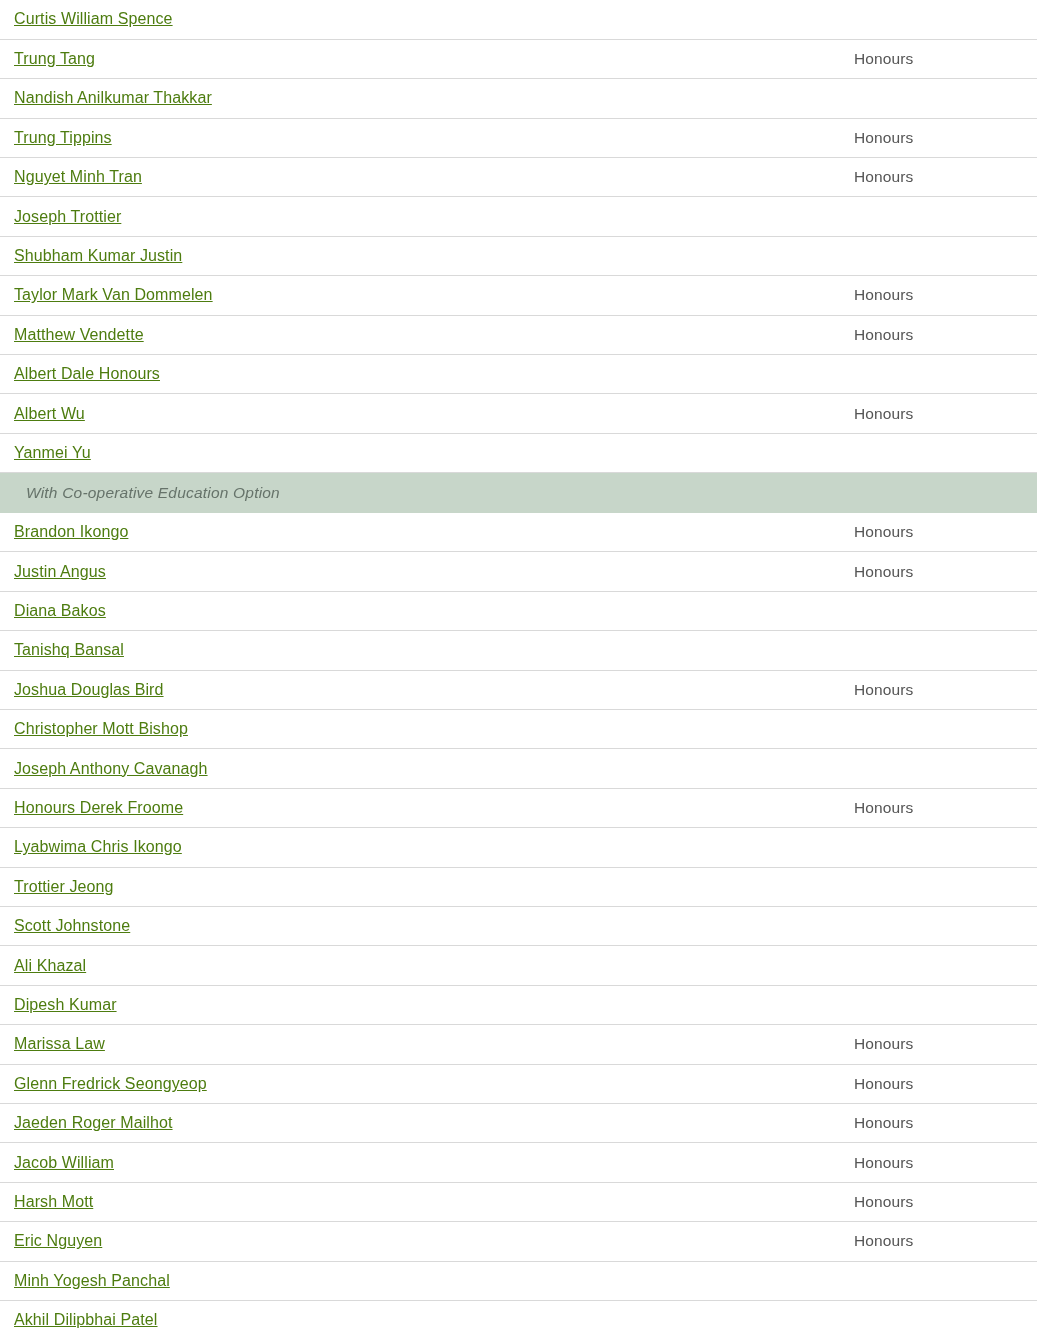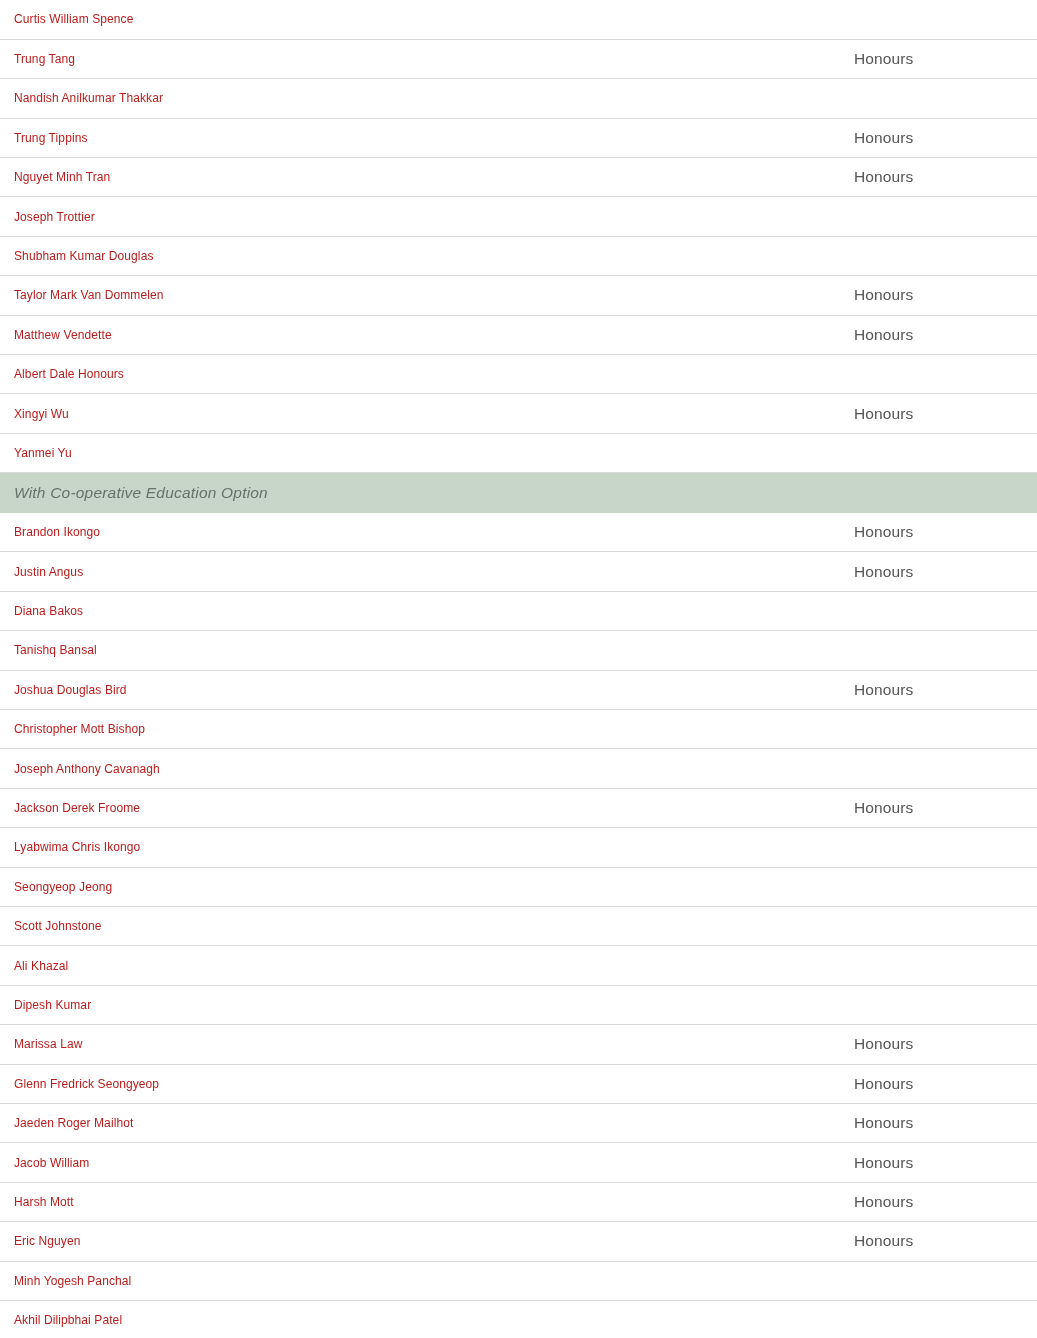--- a/index.html
+++ b/index.html
@@ -25,41 +25,42 @@
   .row {
     border-bottom: 1px solid #d9d9d9;
   }
   .row td {
     vertical-align: middle;
     padding: 0;
   }
   .name-cell {
     width: 826px;
     padding-left: 14px !important;
-    font-size: 12px;
-    color: #b91c1c;
+    font-size: 16px;
+    color: #4d7c0f;
     letter-spacing: 0.1px;
     white-space: nowrap;
     overflow: hidden;
+    text-decoration: underline;
   }
   .honours-cell {
     width: 197px;
     font-size: 15.5px;
     color: #555555;
     letter-spacing: 0.1px;
     padding-left: 14px !important;
     white-space: nowrap;
   }
   .section-header td {
     background: #c7d6c9;
     padding: 0;
     height: 39.4px;
   }
   .section-header .section-title {
-    padding-left: 14px;
+    padding-left: 26px;
     font-size: 15.5px;
     font-style: italic;
     color: #66736a;
     letter-spacing: 0.2px;
   }
 </style>
 </head>
 <body>
 
 <table class="graduate-list">
@@ -82,37 +83,37 @@
       </tr>
       <tr class="row">
         <td class="name-cell">Nguyet Minh Tran</td>
         <td class="honours-cell">Honours</td>
       </tr>
       <tr class="row">
         <td class="name-cell">Joseph Trottier</td>
         <td class="honours-cell"></td>
       </tr>
       <tr class="row">
-        <td class="name-cell">Shubham Kumar Douglas</td>
+        <td class="name-cell">Shubham Kumar Justin</td>
         <td class="honours-cell"></td>
       </tr>
       <tr class="row">
         <td class="name-cell">Taylor Mark Van Dommelen</td>
         <td class="honours-cell">Honours</td>
       </tr>
       <tr class="row">
         <td class="name-cell">Matthew Vendette</td>
         <td class="honours-cell">Honours</td>
       </tr>
       <tr class="row">
         <td class="name-cell">Albert Dale Honours</td>
         <td class="honours-cell"></td>
       </tr>
       <tr class="row">
-        <td class="name-cell">Xingyi Wu</td>
+        <td class="name-cell">Albert Wu</td>
         <td class="honours-cell">Honours</td>
       </tr>
       <tr class="row">
         <td class="name-cell">Yanmei Yu</td>
         <td class="honours-cell"></td>
       </tr>
       <tr class="section-header">
         <td colspan="2"><span class="section-title">With Co-operative Education Option</span></td>
       </tr>
       <tr class="row">
@@ -137,29 +138,29 @@
       </tr>
       <tr class="row">
         <td class="name-cell">Christopher Mott Bishop</td>
         <td class="honours-cell"></td>
       </tr>
       <tr class="row">
         <td class="name-cell">Joseph Anthony Cavanagh</td>
         <td class="honours-cell"></td>
       </tr>
       <tr class="row">
-        <td class="name-cell">Jackson Derek Froome</td>
+        <td class="name-cell">Honours Derek Froome</td>
         <td class="honours-cell">Honours</td>
       </tr>
       <tr class="row">
         <td class="name-cell">Lyabwima Chris Ikongo</td>
         <td class="honours-cell"></td>
       </tr>
       <tr class="row">
-        <td class="name-cell">Seongyeop Jeong</td>
+        <td class="name-cell">Trottier Jeong</td>
         <td class="honours-cell"></td>
       </tr>
       <tr class="row">
         <td class="name-cell">Scott Johnstone</td>
         <td class="honours-cell"></td>
       </tr>
       <tr class="row">
         <td class="name-cell">Ali Khazal</td>
         <td class="honours-cell"></td>
       </tr>

